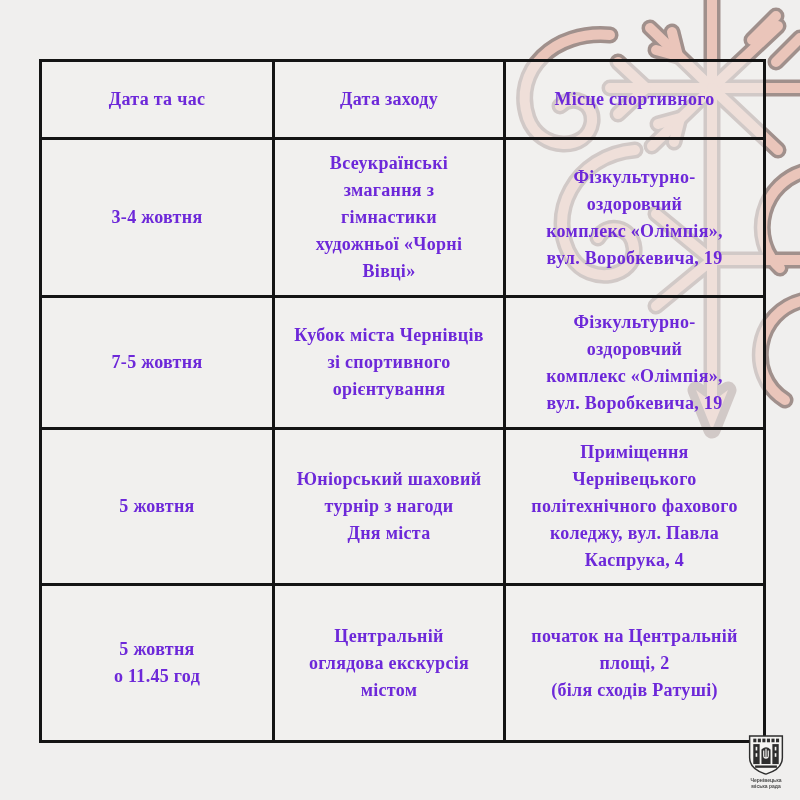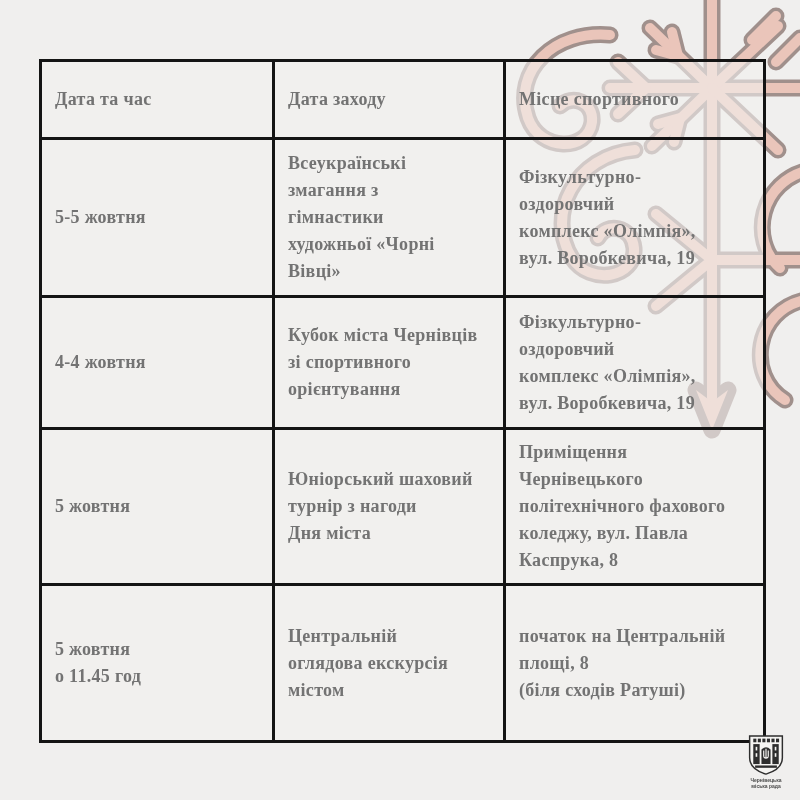--- a/index.html
+++ b/index.html
@@ -24,22 +24,22 @@
     width:724px;
   }
   .events-table th,
   .events-table td{
     border:3px solid #141414;
     background:rgba(241,240,238,0.60);
     font-weight:bold;
     font-size:18px;
     line-height:27px;
     letter-spacing:0.3px;
-    color:#737373;
-    text-align:left;
+    color:#6d28d9;
+    text-align:center;
     vertical-align:middle;
     padding:4px 13px;
     white-space:pre-line;
     overflow:hidden;
   }
   .row-header{height:78px;}
   .row-1{height:158px;}
   .row-2{height:132px;}
   .row-3{height:156px;}
   .row-4{height:157px;}
@@ -110,60 +110,60 @@
     <col style="width:231px">
     <col style="width:260px">
   </colgroup>
   <tbody>
       <tr class="row-header">
     <th>Дата та час</th>
     <th>Дата заходу</th>
     <th>Місце спортивного</th>
   </tr>
   <tr class="row-1">
-    <td>5-5 жовтня</td>
+    <td>3-4 жовтня</td>
     <td>Всеукраїнські
 змагання з
 гімнастики
 художньої «Чорні
 Вівці»</td>
     <td>Фізкультурно-
 оздоровчий
 комплекс «Олімпія»,
 вул. Воробкевича, 19</td>
   </tr>
   <tr class="row-2">
-    <td>4-4 жовтня</td>
+    <td>7-5 жовтня</td>
     <td>Кубок міста Чернівців
 зі спортивного
 орієнтування</td>
     <td>Фізкультурно-
 оздоровчий
 комплекс «Олімпія»,
 вул. Воробкевича, 19</td>
   </tr>
   <tr class="row-3">
     <td>5 жовтня</td>
     <td>Юніорський шаховий
 турнір з нагоди
 Дня міста</td>
     <td>Приміщення
 Чернівецького
 політехнічного фахового
 коледжу, вул. Павла
-Каспрука, 8</td>
+Каспрука, 4</td>
   </tr>
   <tr class="row-4">
     <td>5 жовтня
 о 11.45 год</td>
     <td>Центральній
 оглядова екскурсія
 містом</td>
     <td>початок на Центральній
-площі, 8
+площі, 2
 (біля сходів Ратуші)</td>
   </tr>
 </tbody>
   </table>
 
 <div class="logo">
   <svg width="40" height="44" viewBox="0 0 44 46" aria-hidden="true">
     <path d="M4,2 H40 V26 C40,36 32,41 22,44 C12,41 4,36 4,26 Z" fill="#f5f4f2" stroke="#2e2e2e" stroke-width="1.6"></path>
 
     <g fill="#2e2e2e">

